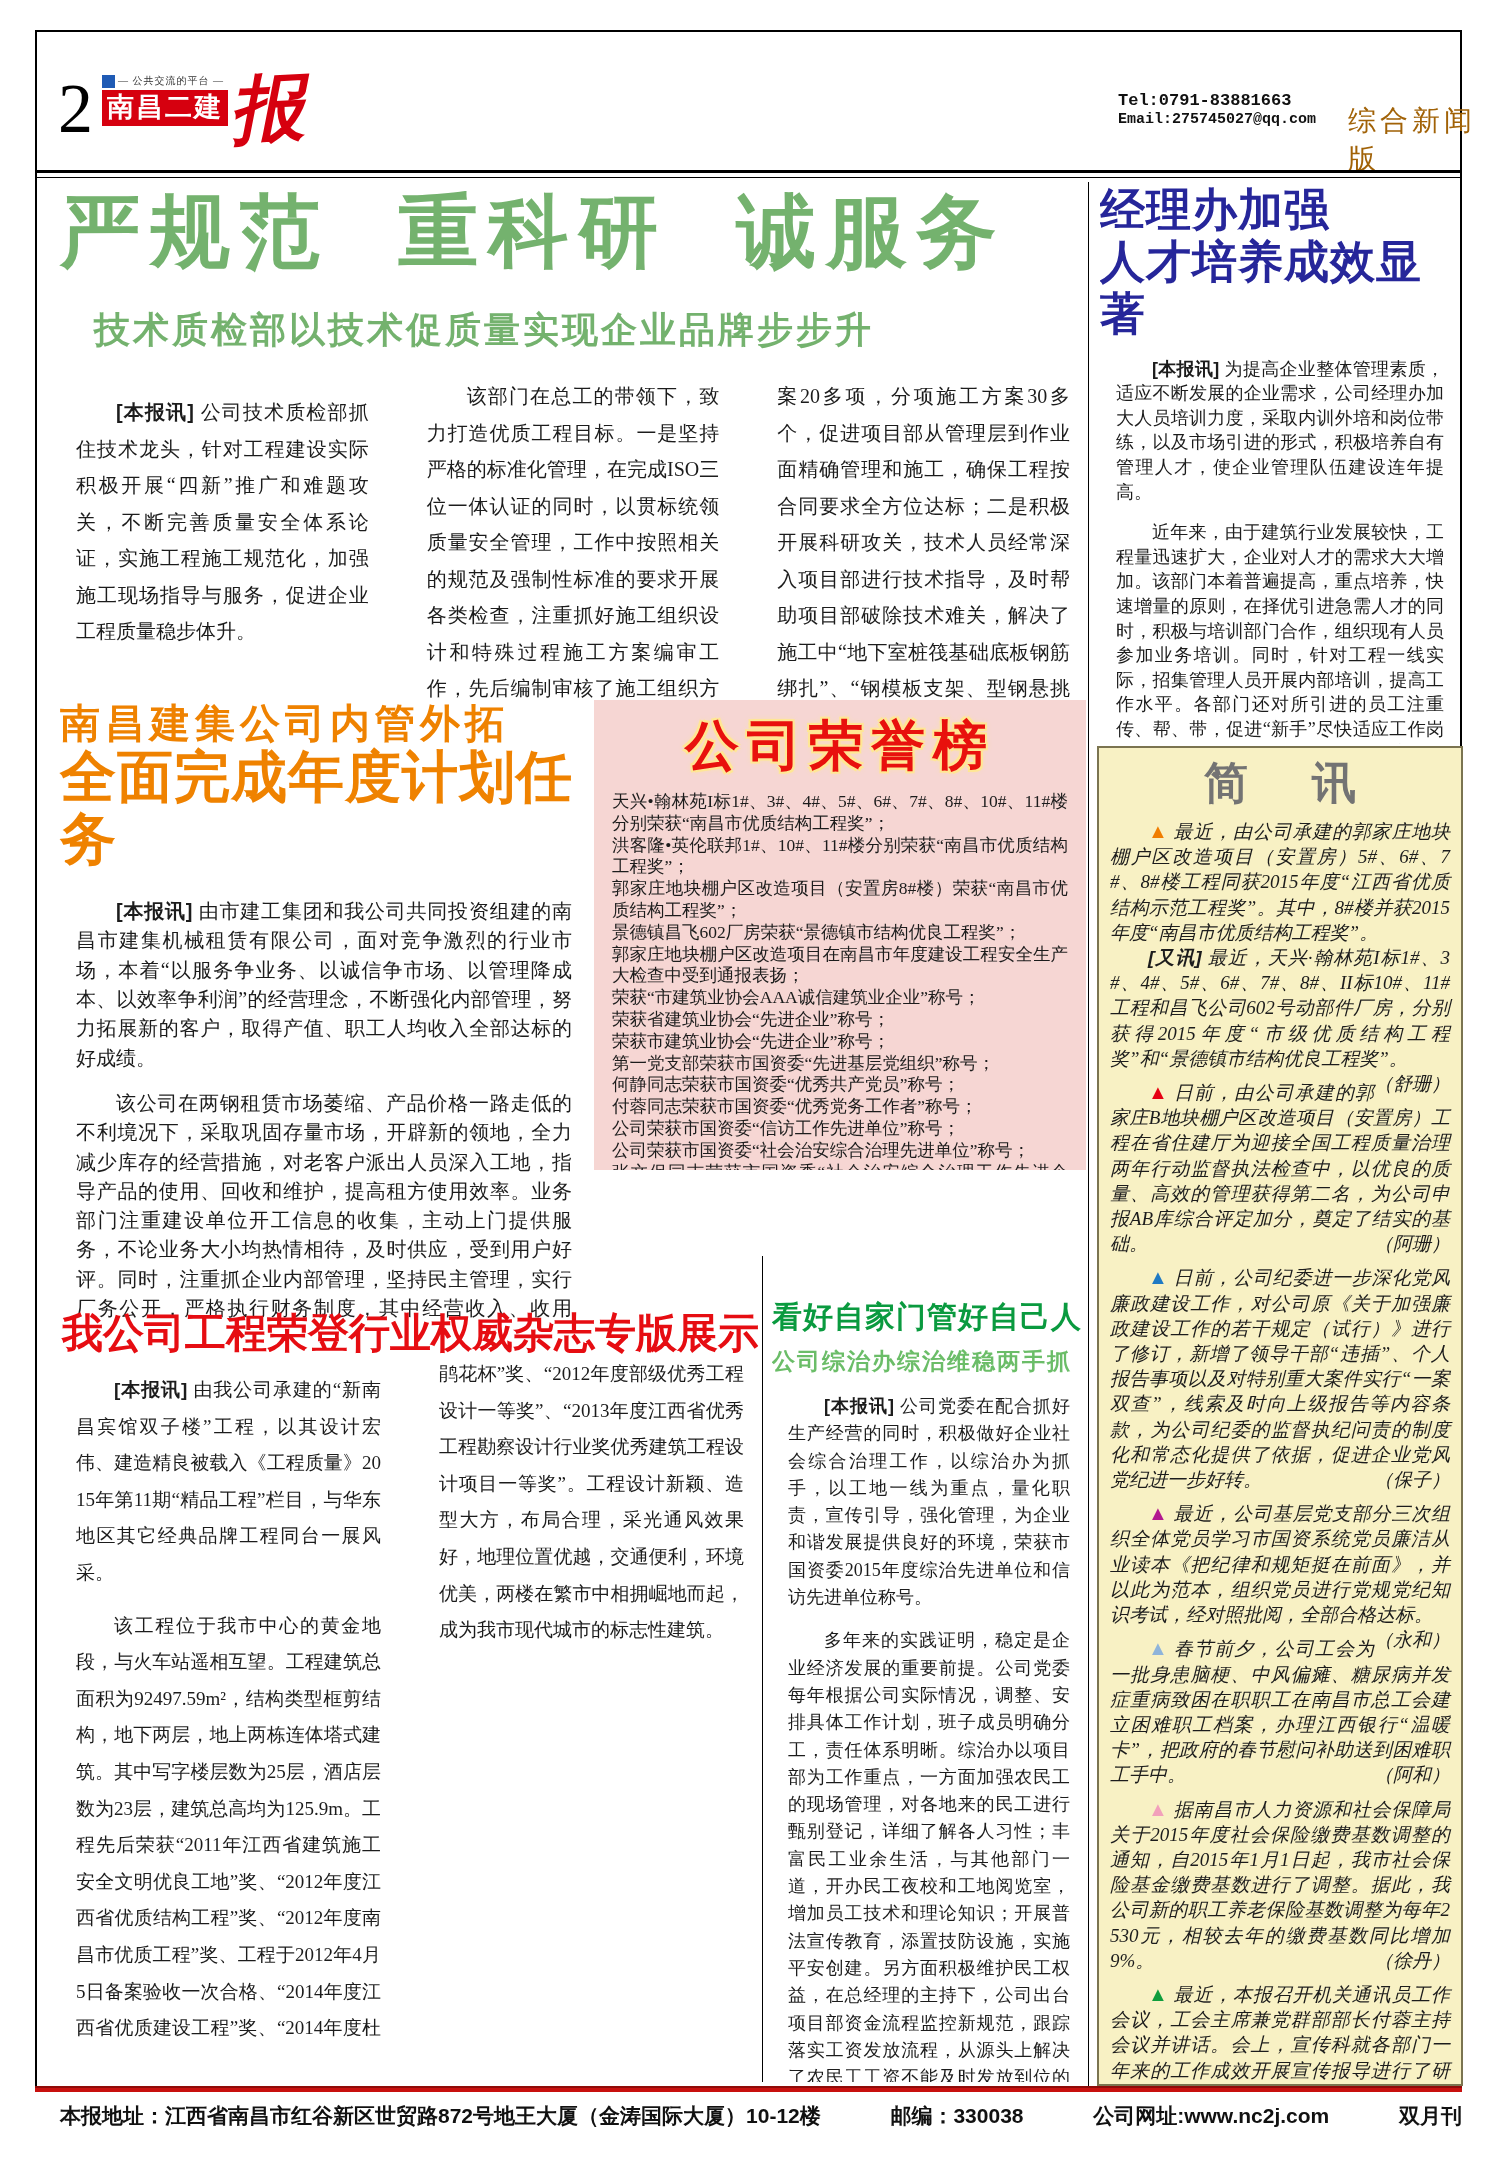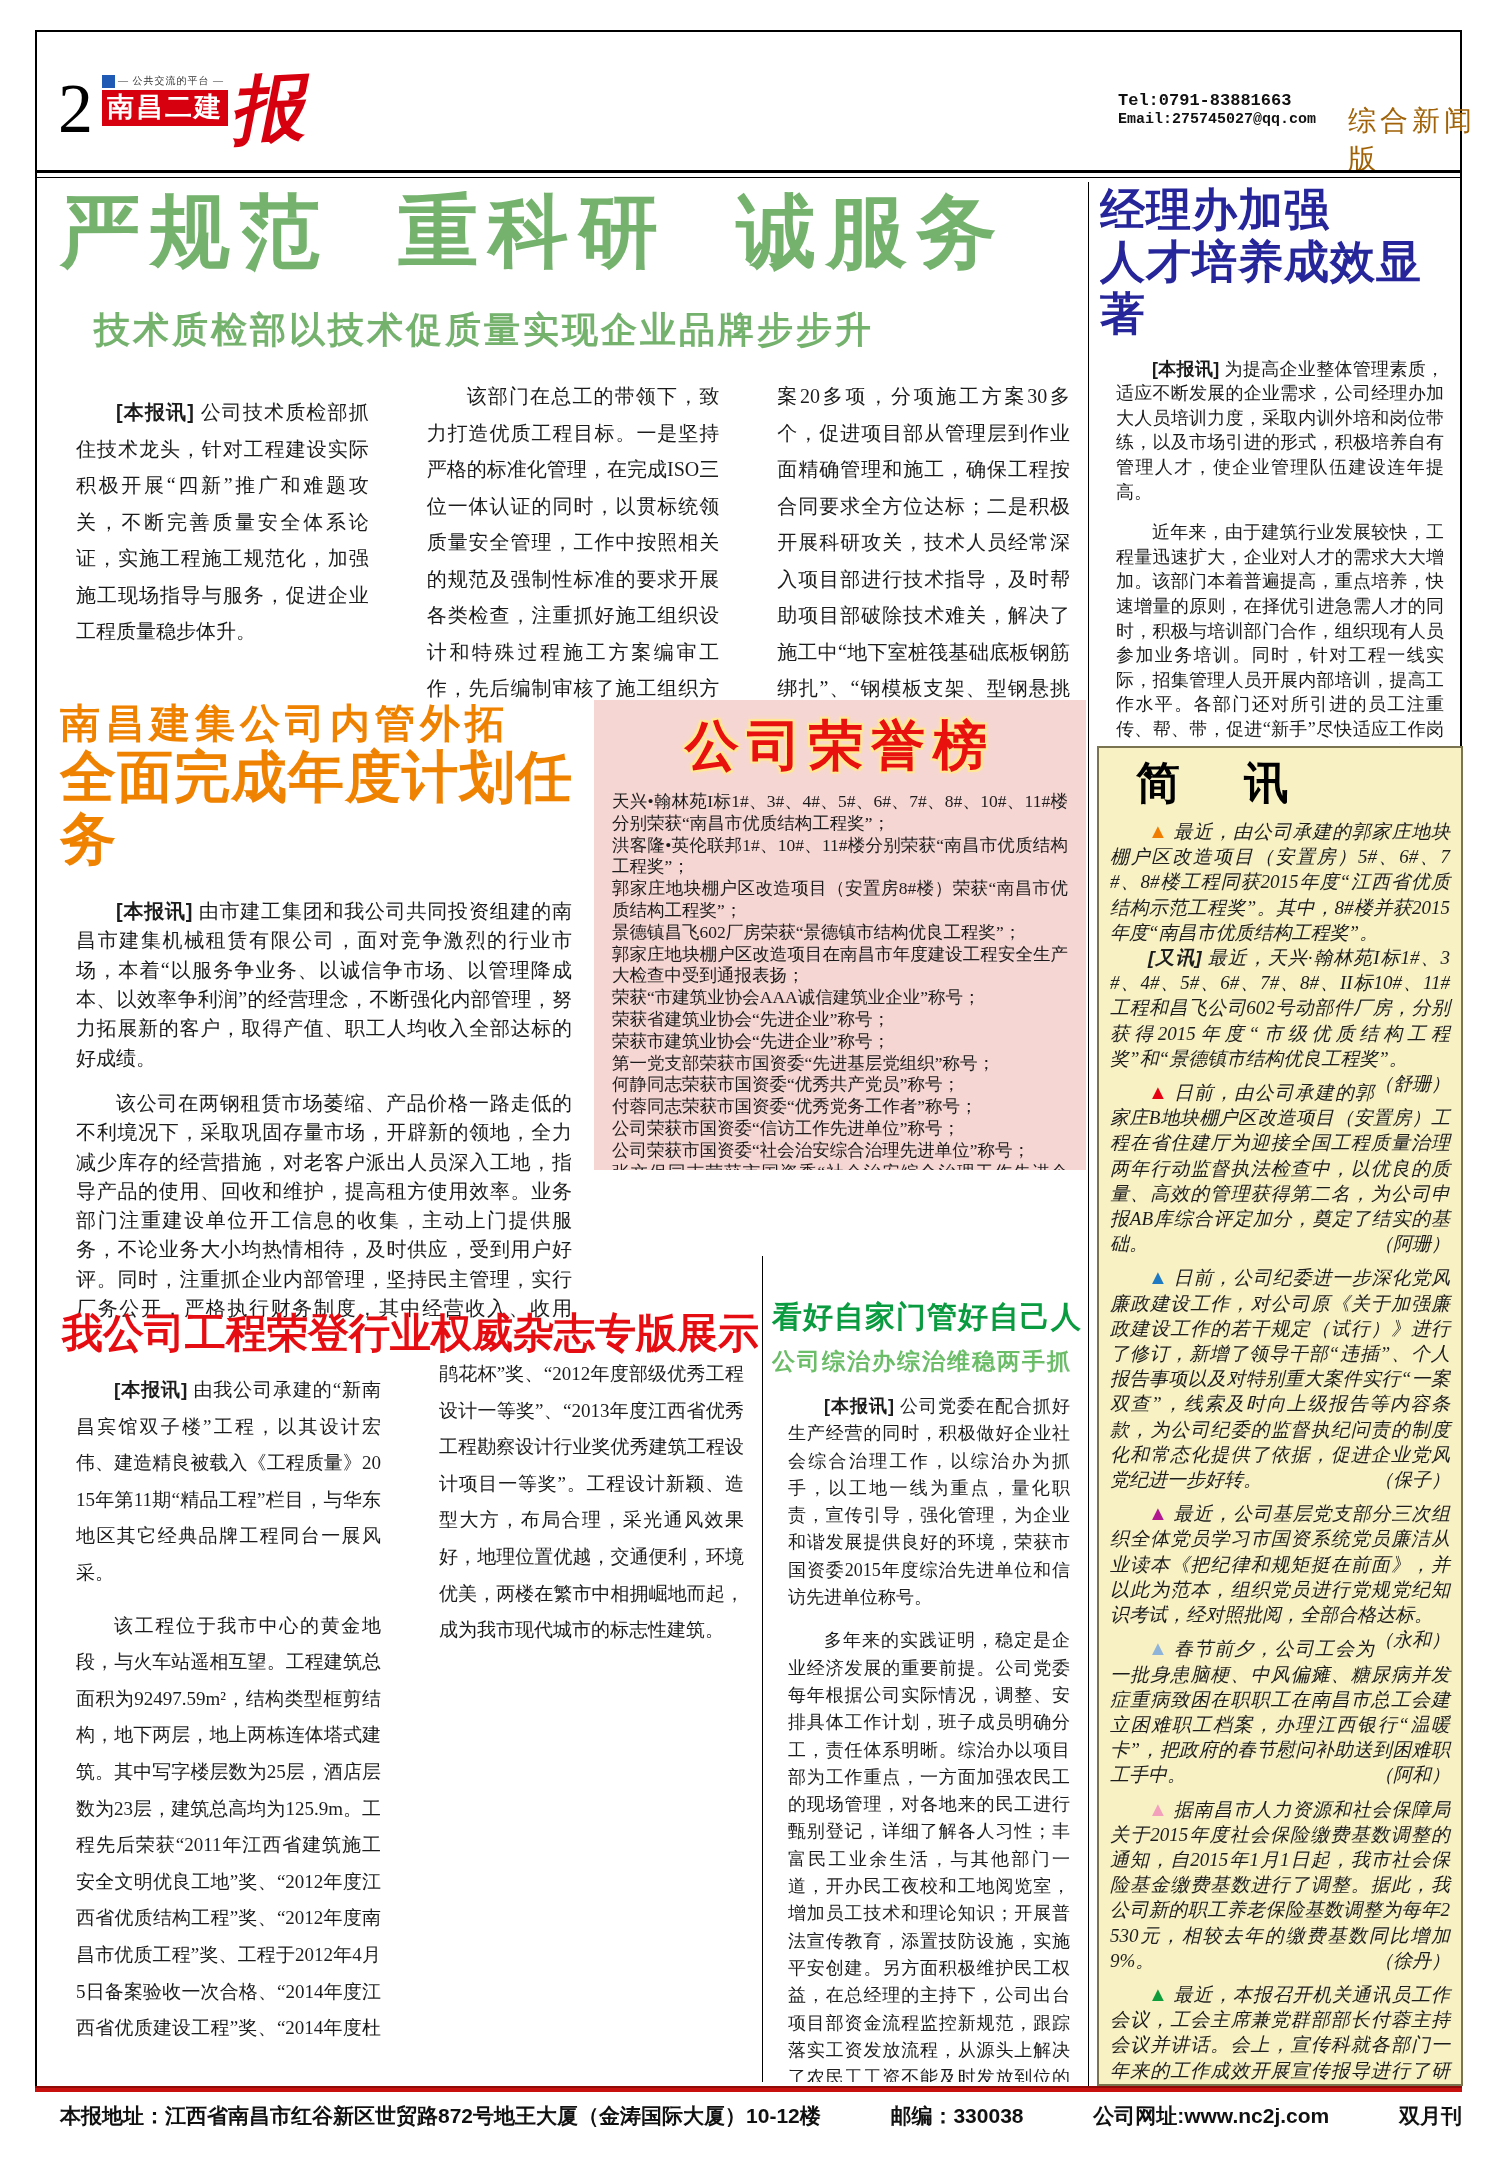--- a/index.html
+++ b/index.html
@@ -61,21 +61,21 @@
   .stab-h{font-size:30px;font-weight:bold;color:#0a9a3f;letter-spacing:1px;white-space:nowrap;margin-top:39px;}
   .stab-sub{font-size:23px;font-weight:bold;color:#6bbd68;letter-spacing:2px;margin-top:8px;}
   .stab-body{margin-top:12px;font-size:18px;line-height:27.3px;}
   
   .train{left:1100px;top:184px;width:360px;height:560px;overflow:hidden;}
   .train-h{font-size:45px;font-weight:bold;color:#26269a;line-height:1.16;letter-spacing:1px;}
   .train-body{margin-top:8px;font-size:18px;line-height:24.6px;}
   
   .briefs{left:1097px;top:746px;width:366px;height:1340px;box-sizing:border-box;background:#f8f1c4;
           border:2px solid #7b7450;padding:4px 11px;overflow:hidden;}
-  .briefs-title{font-size:44px;font-weight:bold;color:#000000;letter-spacing:26px;
+  .briefs-title{text-align:center;font-size:44px;font-weight:bold;color:#737373;letter-spacing:26px;
                 text-indent:26px;margin:2px 0 6px 0;}
   .brief-p{margin:0;text-indent:2em;text-align:justify;text-justify:inter-ideograph;word-break:break-all;
            font-size:19px;line-height:25.2px;font-style:italic;}
   .brief-item{margin-bottom:9px;}
   .tri{font-style:normal;margin-right:5px;font-size:20px;}
   
   .redline{left:35px;top:2086px;width:1427px;height:6px;background:#c8100e;border-top:2px solid #8f0b08;box-sizing:border-box;}
   .footer{left:60px;top:2102px;width:1402px;display:flex;justify-content:space-between;
           font-size:21px;font-weight:bold;color:#111;}
   .footer span{white-space:nowrap;}

